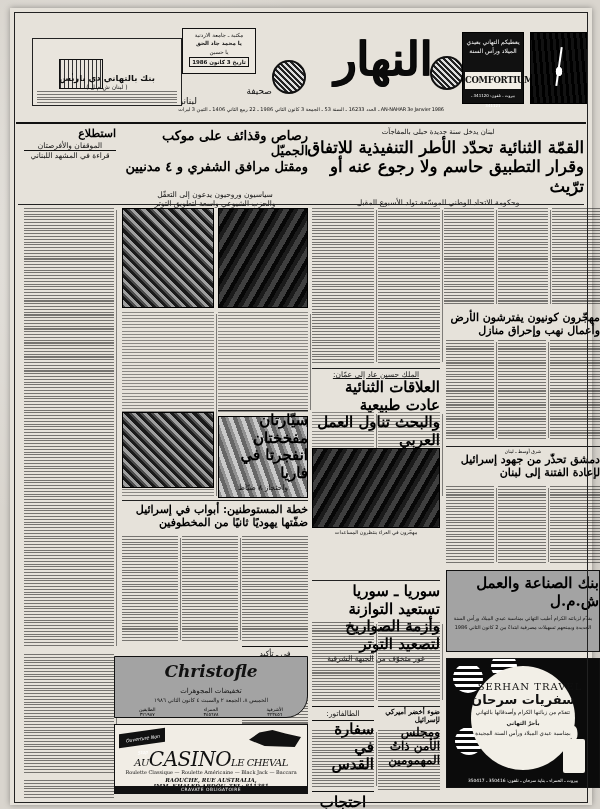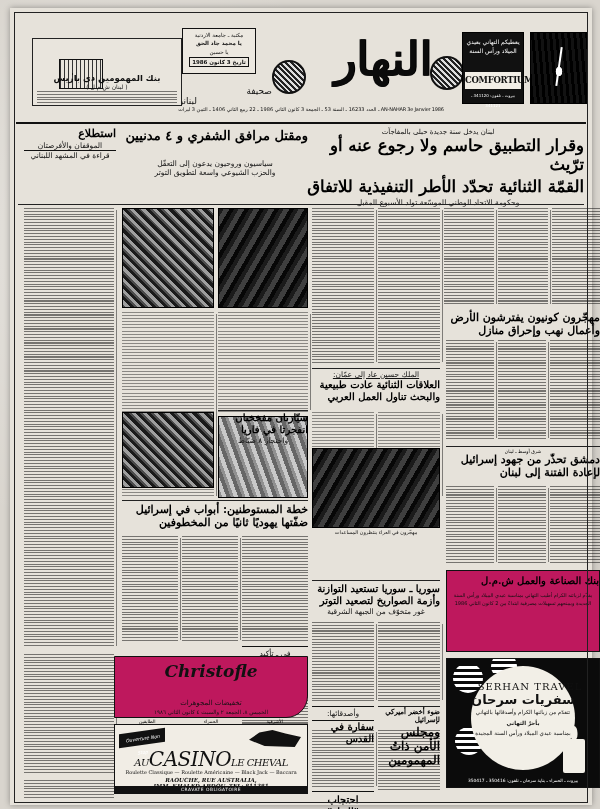--- a/index.html
+++ b/index.html
@@ -146,31 +146,31 @@
   
   .kicker { font-size:7px; direction:rtl; text-align:center; color:#111; letter-spacing:.5px; }
   .h-main {
     direction:rtl; text-align:right; color:#000;
     font-family:"DejaVu Serif", serif; font-weight:bold;
     line-height:1.18; letter-spacing:-.4px;
   }
   .h1 { font-size:16.5px; }
   .h2 { font-size:13px; }
   .h3 { font-size:11px; }
-  .h4 { font-size:10px; }
+  .h4 { font-size:15px; }
   .deck { font-size:7.5px; direction:rtl; text-align:center; color:#111; }
 
   .boxhead {
     border-top:1px solid #111; border-bottom:1px solid #111;
     padding:2px 0; direction:rtl; text-align:center;
   }
   .hdr-underline { border-bottom:1px solid #111; }
 
   
-  .ad { border:1px solid #111; background:#be185d; position:relative; }
+  .ad { border:1px solid #111; background:#a3a3a3; position:relative; }
   .script {
     font-family:"DejaVu Serif", serif; font-style:italic; font-weight:bold;
     color:#111; text-align:center;
   }
   .casino {
     font-family:"DejaVu Serif", serif; color:#111; text-align:center;
     font-style:italic;
   }
   .serhan {
     position:absolute; inset:0; background:#0b0b0b; overflow:hidden;
@@ -216,21 +216,21 @@
   <div class="masthead">
 
     <div class="mh-title ar">النهار</div>
     <div class="mh-seal" style="right:286px; top:52px;"></div>
     <div class="mh-seal" style="right:128px; top:48px;"></div>
     <div class="mh-sub ar">صحيفة</div>
     <div class="mh-sub ar" style="right:395px; top:88px;">لبنانية</div>
 
     <div class="bankbox">
       <div class="bank-logo"></div>
-      <div class="bank-name ar">بنك المهمومين دي باريس</div>
+      <div class="bank-name ar">بنك بالتهاني دي باريس</div>
       <div class="bank-sub ar">( لبنان ش.م.ل )</div>
       <div class="bank-body lines dense"></div>
     </div>
 
     <div class="datebox ar">
       <div>مكتبة ـ جامعة الاردنية</div>
       <div style="font-weight:bold">يا محمد جاد الحق</div>
       <div>يا حسين</div>
       <div style="font-weight:bold;border:1px solid #111;margin:1px 6px 0">تاريخ 3 كانون 1986</div>
     </div>
@@ -243,26 +243,27 @@
 
     <div class="xmasart"></div>
 
     <div class="folio">AN-NAHAR 3e Janvier 1986 ـ العدد 16233 ـ السنة 53 ـ الجمعة 3 كانون الثاني 1986 ـ 22 ربيع الثاني 1406 ـ الثمن 3 ليرات</div>
   </div>
 
   <div class="hr2" style="position:absolute;left:6px;right:6px;top:114px;"></div>
 
   <div style="position:absolute; right:8px; top:120px; width:292px;">
     <div class="kicker">لبنان يدخل سنة جديدة حبلى بالمفاجآت</div>
+    <div class="h-main h1" style="margin-top:2px">القمّة الثنائية تحدّد الأطر التنفيذية للاتفاق</div>
     <div class="h-main h1">وقرار التطبيق حاسم ولا رجوع عنه أو ترّيث</div>
-    <div class="h-main h1" style="margin-top:2px">القمّة الثنائية تحدّد الأطر التنفيذية للاتفاق</div>
     <div class="deck" style="margin-top:2px">وحكومة الاتحاد الوطني الموسّعة تولد الأسبوع المقبل</div>
   </div>
 
   <div style="position:absolute; left:112px; top:120px; width:186px;">
+    <div class="h-main h2">رصاص وقذائف على موكب الجميّل</div>
     <div class="h-main h2">ومقتل مرافق الشفري و ٤ مدنيين</div>
     <div class="deck" style="margin-top:16px">سياسيون وروحيون يدعون إلى التعقّل</div>
     <div class="deck">والحزب الشيوعي واسعة لتطويق التوتر</div>
   </div>
 
   <div style="position:absolute; left:14px; top:120px; width:92px; text-align:center;">
     <div class="h-main h3">استطلاع</div>
     <div class="deck hdr-underline">الموقفان والأفرصتان</div>
     <div class="deck">قراءة في المشهد اللبناني</div>
   </div>
@@ -376,21 +377,21 @@
     <div class="deck">غور متخوّف من الجبهة الشرقية</div>
   </div>
   <div class="col" style="position:absolute;left:302px;top:614px;width:62px;height:80px;">
     <div class="lines dense" style="height:80px"></div>
   </div>
   <div class="col" style="position:absolute;left:368px;top:614px;width:62px;height:80px;">
     <div class="lines dense" style="height:80px"></div>
   </div>
 
   <div style="position:absolute;left:302px;top:698px;width:62px;">
-    <div class="deck boxhead">وأصدقائها:</div>
+    <div class="deck boxhead">الطالفاتور:</div>
     <div class="h-main h4">سفارة في القدس</div>
   </div>
   <div class="col" style="position:absolute;left:302px;top:722px;width:62px;height:58px;">
     <div class="lines dense" style="height:58px"></div>
   </div>
   <div style="position:absolute;left:302px;top:783px;width:62px;">
     <div class="h-main h4 boxhead">احتجاب "النهار"</div>
   </div>
 
   <div class="hr1" style="position:absolute;left:368px;width:62px;top:698px;"></div>
@@ -430,21 +431,21 @@
       <div class="ar2 ar">تتقدّم من زبائنها الكرام وأصدقائها بالتهاني</div>
       <div class="ar2 ar" style="top:60px;font-weight:bold;">بأحرّ التهاني</div>
       <div class="ar2 ar" style="top:70px;">بمناسبة عيدي الميلاد ورأس السنة المجيدة</div>
       <div class="candle"></div>
       <div style="position:absolute;left:6px;right:6px;bottom:4px;color:#fff;font-size:4.4px;text-align:center;direction:rtl;">بيروت ـ الحمراء ـ بناية سرحان ـ تلفون: 350416 ـ 350417</div>
     </div>
   </div>
 
   <div class="ad" style="position:absolute;left:104px;top:648px;width:194px;height:62px;border-radius:0 0 22px 0;">
     <div class="script" style="font-size:17px;margin-top:4px;">Christofle</div>
-    <div class="small-caption" style="font-size:7px;margin-top:18px;">تخفيضات المجوهرات</div>
+    <div class="small-caption" style="font-size:7px;margin-top:6px;">تخفيضات المجوهرات</div>
     <div class="small-caption" style="font-size:5.5px;margin-top:2px;">الخميس ٨، الجمعة ٢ والسبت ٤ كانون الثاني ١٩٨٦</div>
     <div style="display:flex;direction:rtl;justify-content:space-around;margin-top:4px;">
       <div style="text-align:center">
         <div class="tiny ar">الأشرفية</div>
         <div class="tiny ar">٣٢٣٤٥٦</div>
       </div>
       <div style="text-align:center">
         <div class="tiny ar">الحمراء</div>
         <div class="tiny ar">٣٤٥٦٧٨</div>
       </div>

